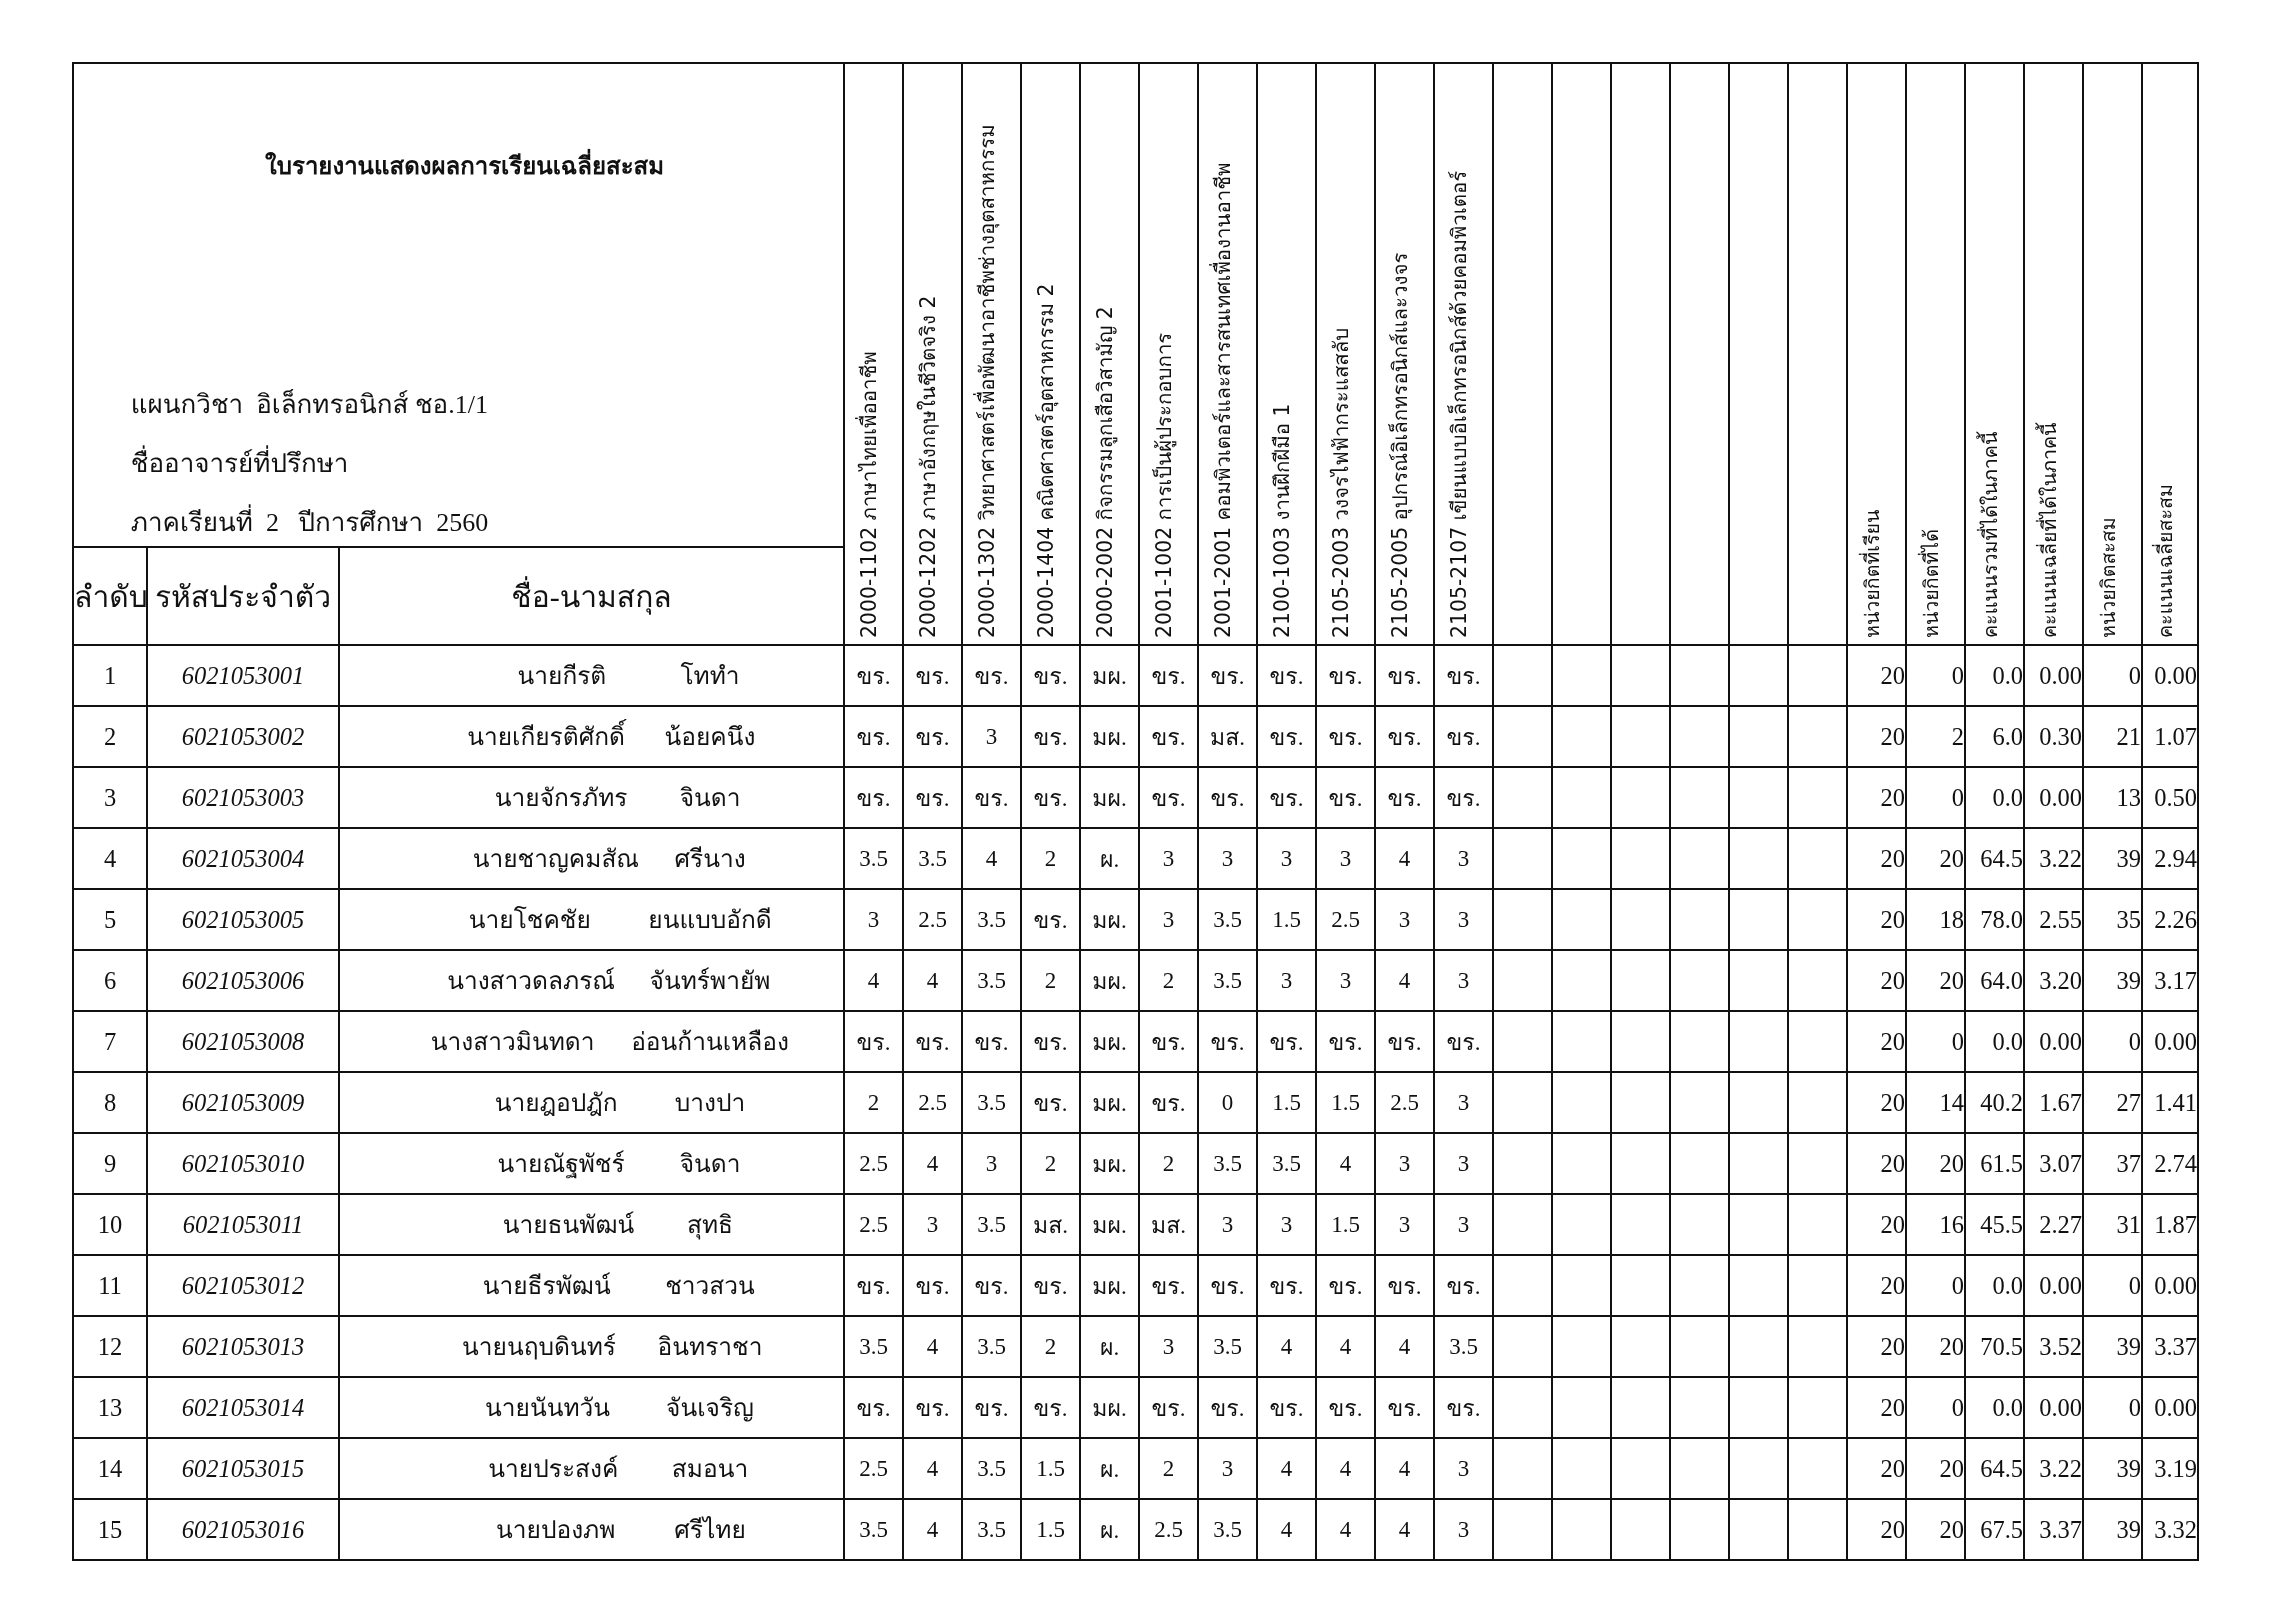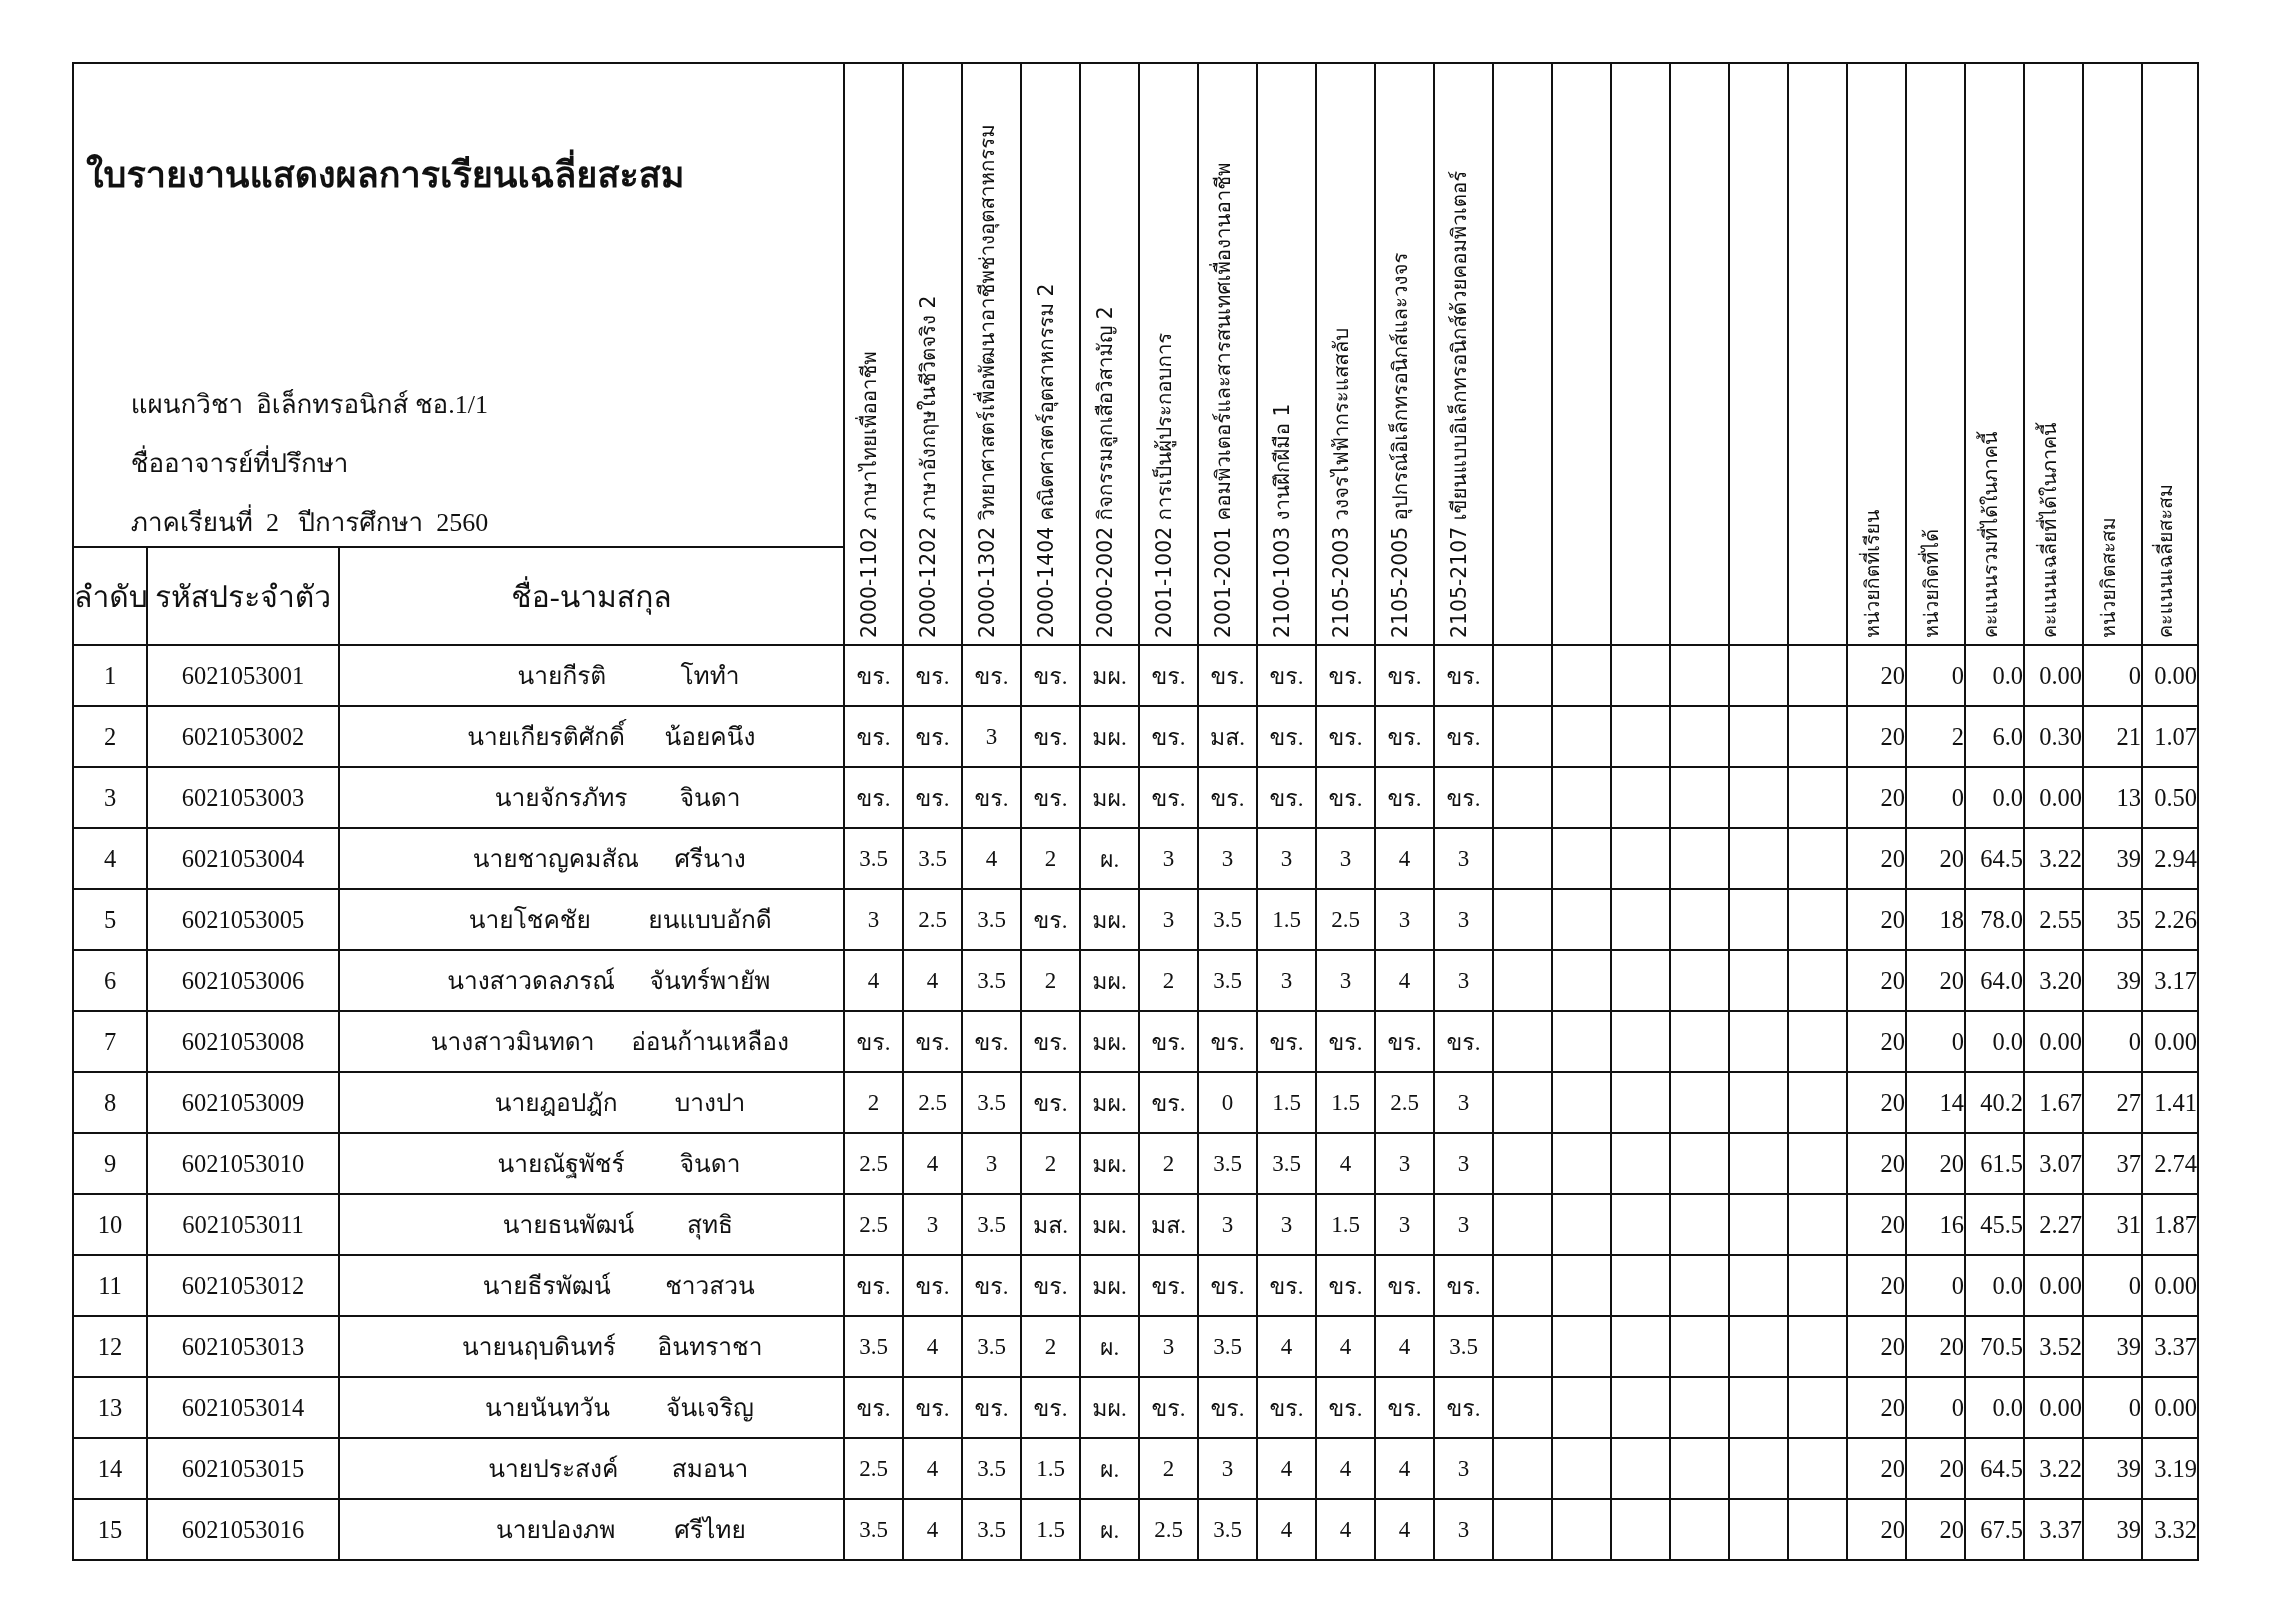--- a/index.html
+++ b/index.html
@@ -18,21 +18,21 @@
     table.report td, table.report th {
       border: 2.5px solid #111111; padding: 0; margin: 0;
       font-weight: normal; overflow: hidden;
     }
     
     .title-cell {
       vertical-align: top; position: relative; height: 482px;
     }
     .title-text {
       position: absolute; left: 12px; right: 0; top: 82px;
-      text-align: left; font-size: 36px; font-weight: bold;
+      text-align: center; font-size: 24px; font-weight: bold;
     }
     .meta {
       position: absolute; left: 9.8px; top: 311px;
       font-size: 26px; line-height: 59px;
     }
     .meta .row { white-space: pre; margin-left: 47px; }
     
     .vhead {
       height: 482px; vertical-align: bottom; position: relative;
     }
@@ -45,21 +45,21 @@
       font-size: 20.4px;
     }
     .vtext.sum { font-size: 19.6px; }
     .col-head {
       height: 96px; font-size: 30px; font-weight: bold; text-align: center;
     }
     tbody td {
       height: 59px; font-size: 24.5px; text-align: center;
     }
     td.seq { text-align: center; }
-    td.sid { text-align: center; }
+    td.sid { text-align: center; font-style: italic; }
     td.name { text-align: center; padding-left: 9.8px; white-space: pre; }
     td.name .fn { display: inline-block; width: 237px; }
     td.num { text-align: right; padding-right: 8.2px; }
     td.grade { font-size: 23px; }
   </style>
 </head>
 <body>
 
 <div class="sheet">
   <table class="report">

